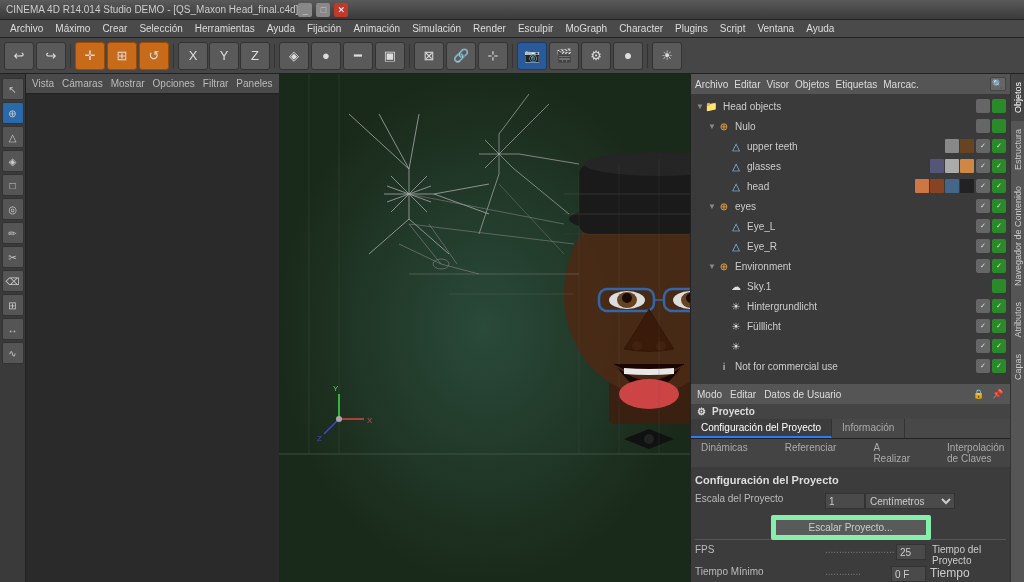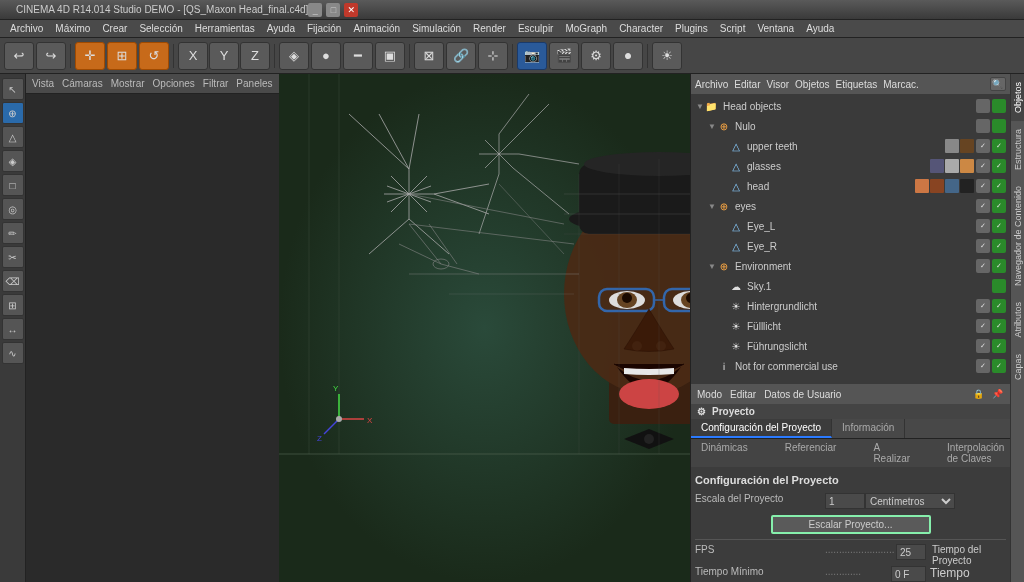--- a/index.html
+++ b/index.html
@@ -4,21 +4,21 @@
   <style>
     * { margin: 0; padding: 0; box-sizing: border-box; }
     body { width: 1024px; height: 582px; overflow: hidden; background: #3c3c3c; font-family: Arial, sans-serif; font-size: 11px; color: #ddd; }
 
     
     #titlebar {
       height: 20px;
       background: linear-gradient(to bottom, #5a5a5a, #3a3a3a);
       display: flex;
       align-items: center;
-      padding: 0 16px;
+      padding: 0 6px;
       font-size: 10px;
       color: #ccc;
       border-bottom: 1px solid #222;
     }
     #titlebar-controls { display: flex; gap: 4px; }
     .title-btn {
       width: 14px; height: 14px;
       display: flex; align-items: center; justify-content: center;
       font-size: 9px; cursor: pointer; border-radius: 2px;
     }
@@ -295,21 +295,21 @@
       width: 90px;
       height: 16px;
       background: #4a4a4a;
       border: 1px solid #333;
       color: #ccc;
       font-size: 10px;
     }
     .attr-btn {
       padding: 2px 8px;
       background: #5a5a5a;
-      border: 2px solid #86efac;
+      border: 5px solid #86efac;
       color: #ccc;
       font-size: 10px;
       cursor: pointer;
       border-radius: 2px;
     }
     .attr-divider {
       height: 1px;
       background: #555;
       margin: 4px 0;
     }
@@ -703,21 +703,20 @@
             <span class="obj-name">Fülllicht</span>
             <div class="obj-right">
               <div class="obj-dot">✓</div>
               <div class="obj-dot green">✓</div>
             </div>
           </div>
 
           <div class="obj-item obj-indent-2">
             <span class="obj-expand"> </span>
             <span class="obj-icon">☀</span>
-            <span class="obj-name">Führungslicht</span>
             <div class="obj-right">
               <div class="obj-dot">✓</div>
               <div class="obj-dot green">✓</div>
             </div>
           </div>
 
           <div class="obj-item obj-indent-1">
             <span class="obj-expand"> </span>
             <span class="obj-icon">ℹ</span>
             <span class="obj-name">Not for commercial use</span>

